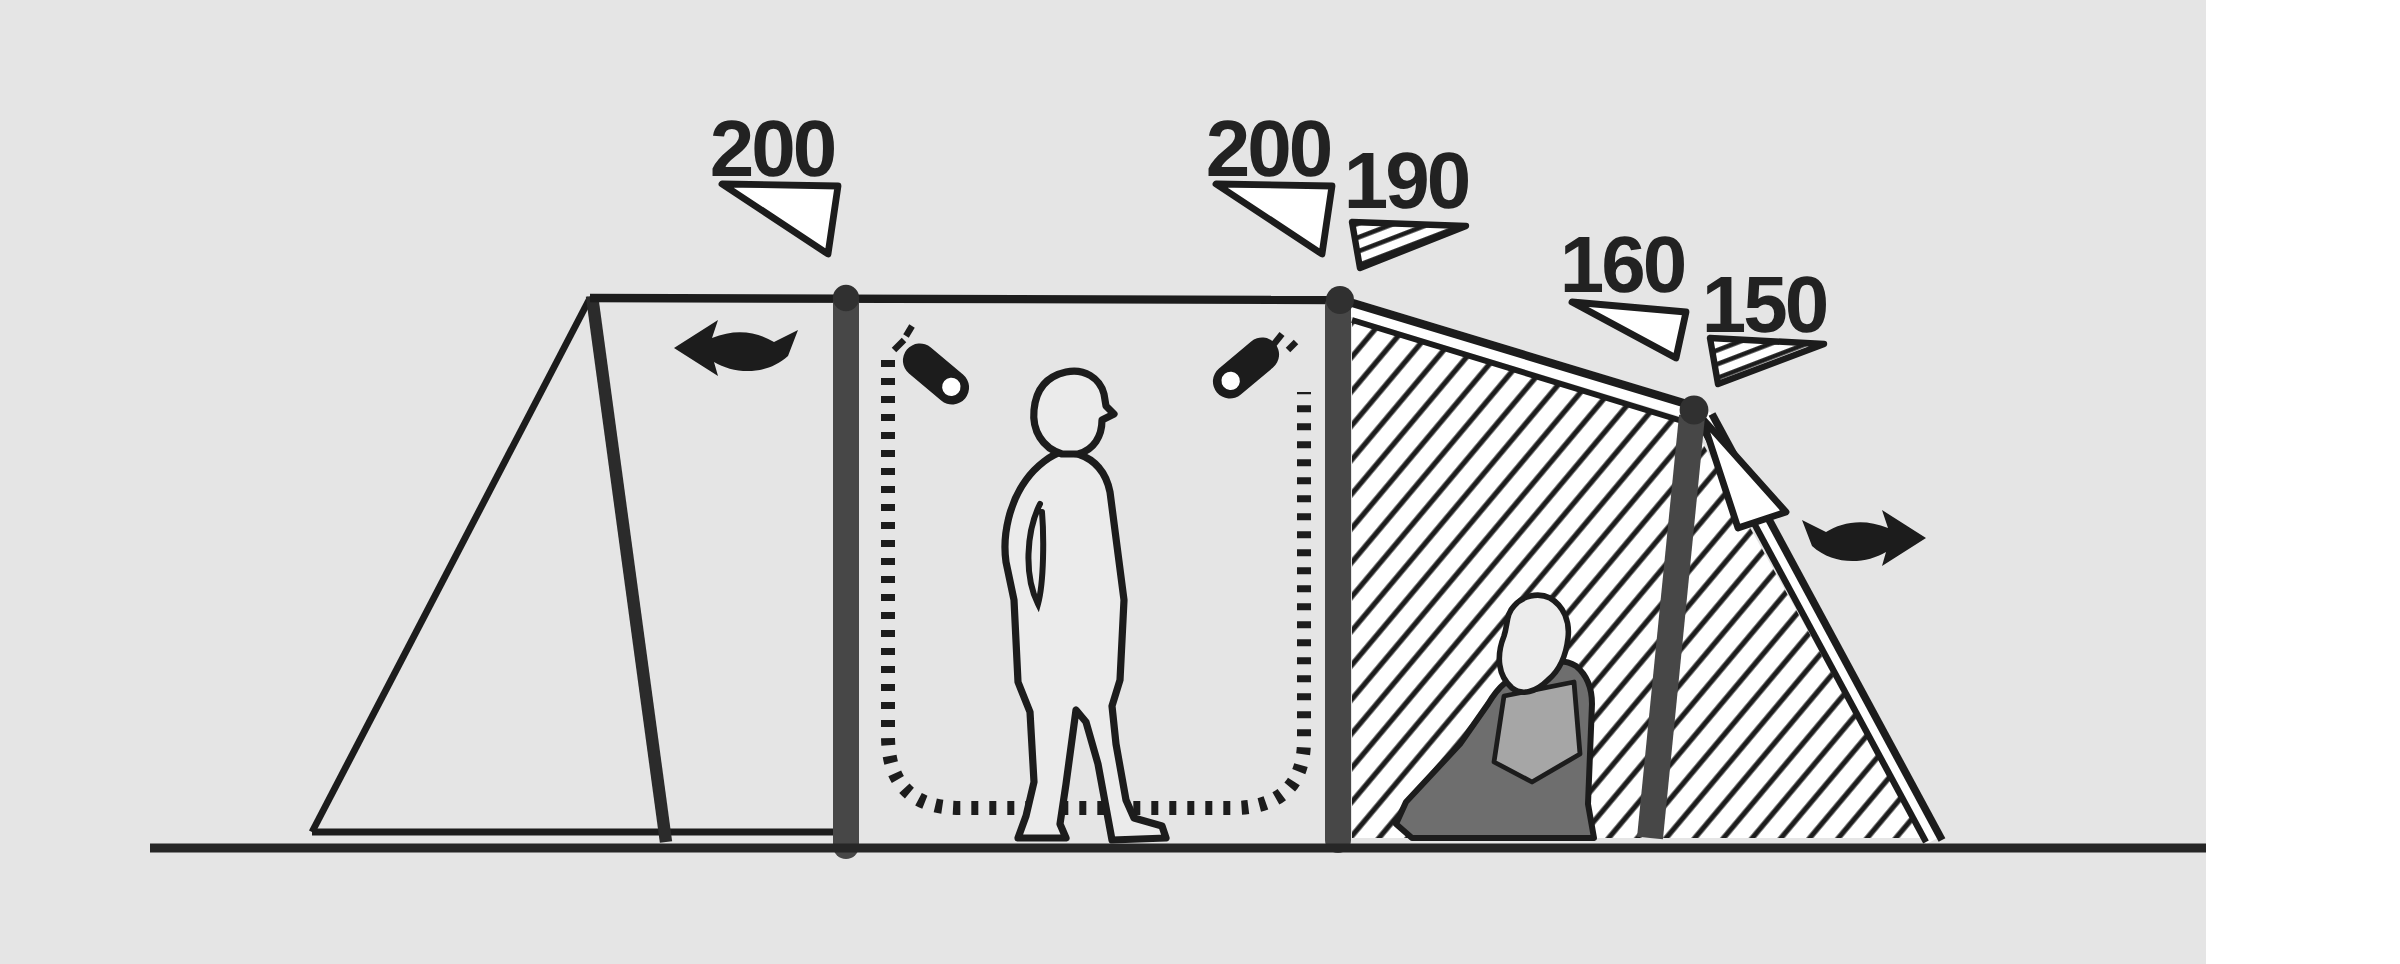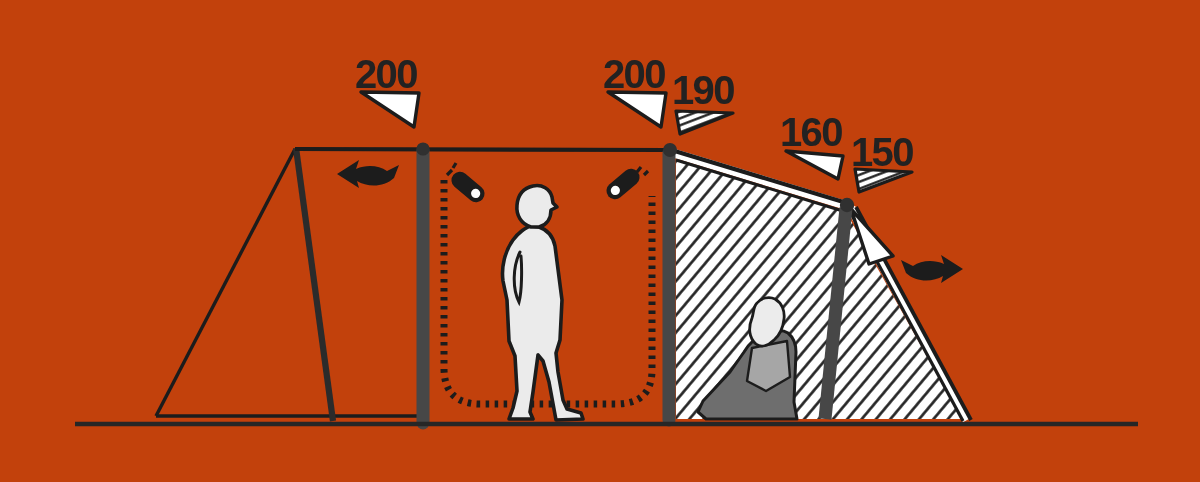--- a/index.html
+++ b/index.html
@@ -1,16 +1,16 @@
 <!DOCTYPE html>
 <html><head>
 <meta charset="utf-8">
 <style>
   html,body{margin:0;padding:0;background:#ffffff;}
-  .stage{position:relative;width:1200px;height:482px;background:#c2410c;overflow:hidden;
+  .stage{position:relative;width:1103px;height:482px;background:#e5e5e5;overflow:hidden;
          font-family:"Liberation Sans",sans-serif;}
   svg{display:block;}
   .ink{stroke:#1c1c1c;}
   .label{font-family:"Liberation Sans","DejaVu Sans",sans-serif;
          font-weight:bold;font-size:40px;letter-spacing:-1.5px;fill:#222222;}
 </style>
 </head>
 <body>
 
 <div class="stage">

